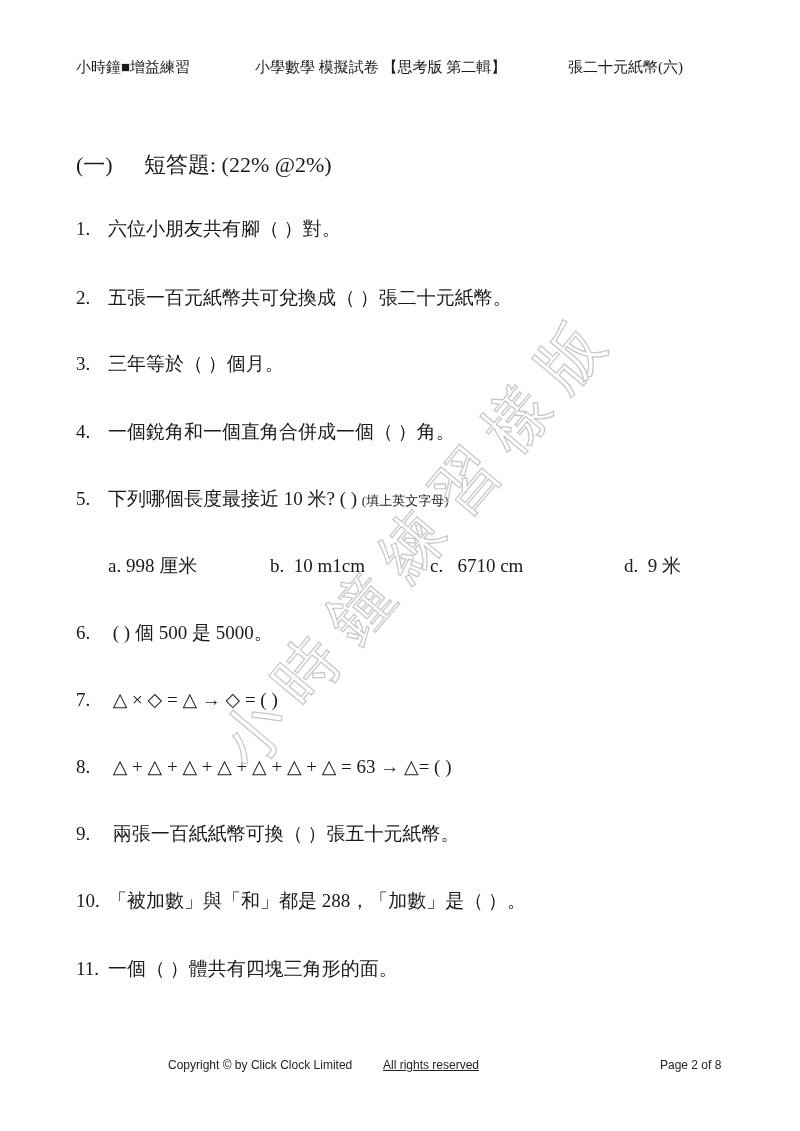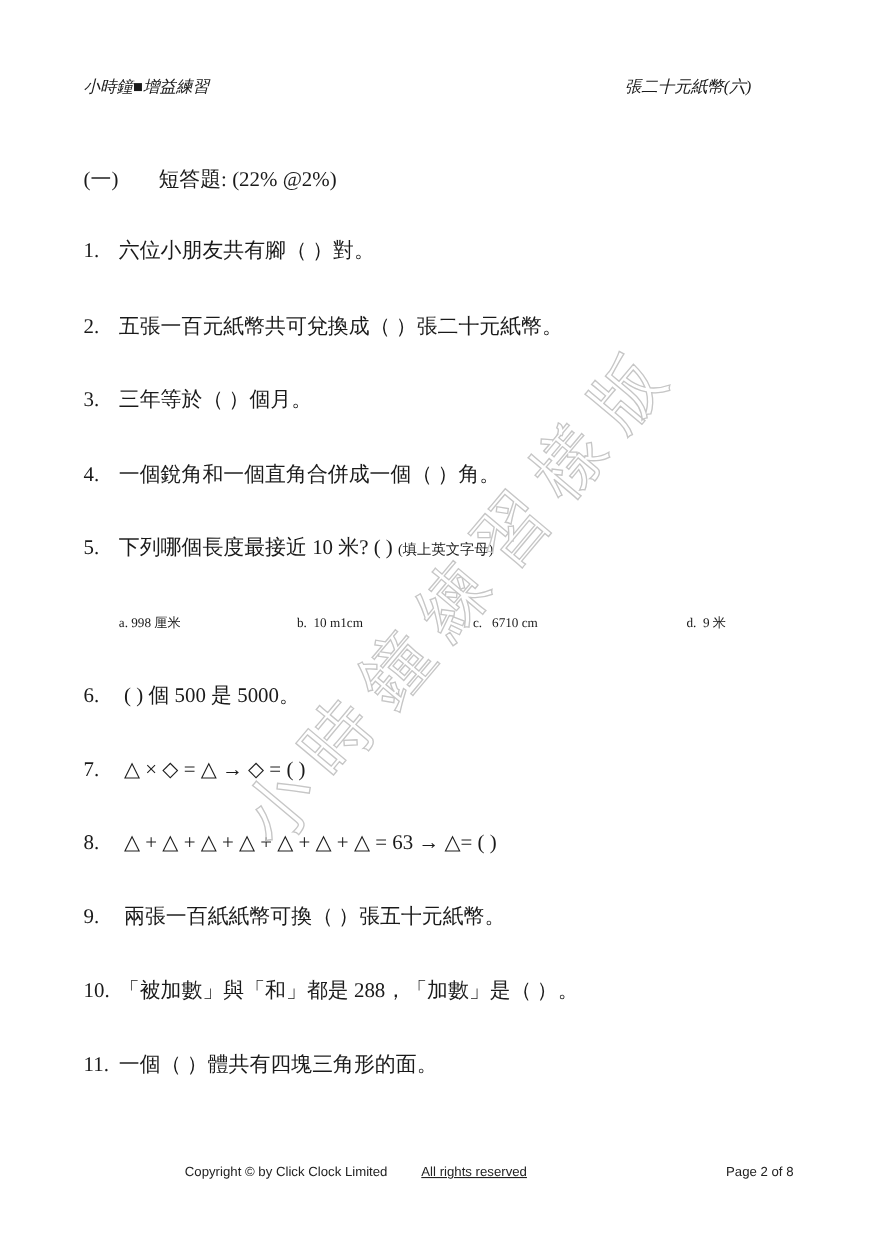--- a/index.html
+++ b/index.html
@@ -5,39 +5,39 @@
     html, body { margin: 0; padding: 0; background: #ffffff; }
     body {
       width: 800px; height: 1131px; position: relative; overflow: hidden;
       font-family: "Liberation Serif", "DejaVu Serif", serif;
       color: #1a1a1a;
     }
     .header {
       position: absolute; top: 58px; left: 0; width: 800px; height: 24px;
       font-size: 15px;
     }
-    .header span { position: absolute; top: 12px; white-space: nowrap; font-style: italic; }
+    .header span { position: absolute; top: 0; white-space: nowrap; }
     .h-left { left: 76px; }
     .h-mid { left: 255px; }
     .h-right { left: 568px; }
 
     .section-title {
-      position: absolute; top: 150px; left: 76px; font-size: 19px; white-space: nowrap;
+      position: absolute; top: 150px; left: 76px; font-size: 22px; white-space: nowrap;
     }
     .section-title .num { display: inline-block; width: 68px; }
 
     .q {
       position: absolute; left: 76px; font-size: 19px; white-space: nowrap;
       height: 28px; line-height: 28px; font-family: Liberation Serif, serif;
     }
     .q .qn { display: inline-block; width: 32px; }
     .small { font-size: 13px; }
 
     .opts {
-      position: absolute; top: 552px; left: 0; width: 717px; font-size: 12px;
+      position: absolute; top: 552px; left: 0; width: 717px; font-size: 19px;
       height: 28px; line-height: 28px;
     }
     .opts span { position: absolute; white-space: nowrap; }
     .wm-wrap { position: absolute; left: 200px; top: 730px; transform: rotate(-50deg); transform-origin: left top; }
     .wm-wrap span {
       font-size: 64px; color: transparent; -webkit-text-stroke: 1.2px #c6c6c6;
       letter-spacing: 18px; white-space: nowrap; font-family: "DejaVu Serif", serif;
     }
 
     .footer {
@@ -47,20 +47,21 @@
     .footer span { position: absolute; white-space: nowrap; margin-left: 48px; }
     .f-copy { left: 120px; }
     .f-rights { left: 335px; text-decoration: underline; }
     .f-page { left: 612px; }
   </style>
 </head>
 <body>
 
 <div class="header">
   <span class="h-left">小時鐘■增益練習</span>
+  <span class="h-mid">小學數學  模擬試卷 【思考版  第二輯】</span>
   <span class="h-right">張二十元紙幣(六)</span>
 </div>
 
 <div class="section-title">
   <span class="num">(一)</span><span>短答題: (22% @2%)</span>
 </div>
 
 <div class="q" style="top:215px">
   <span class="qn">1.</span><span>六位小朋友共有腳（          ）對。</span>
 </div>

